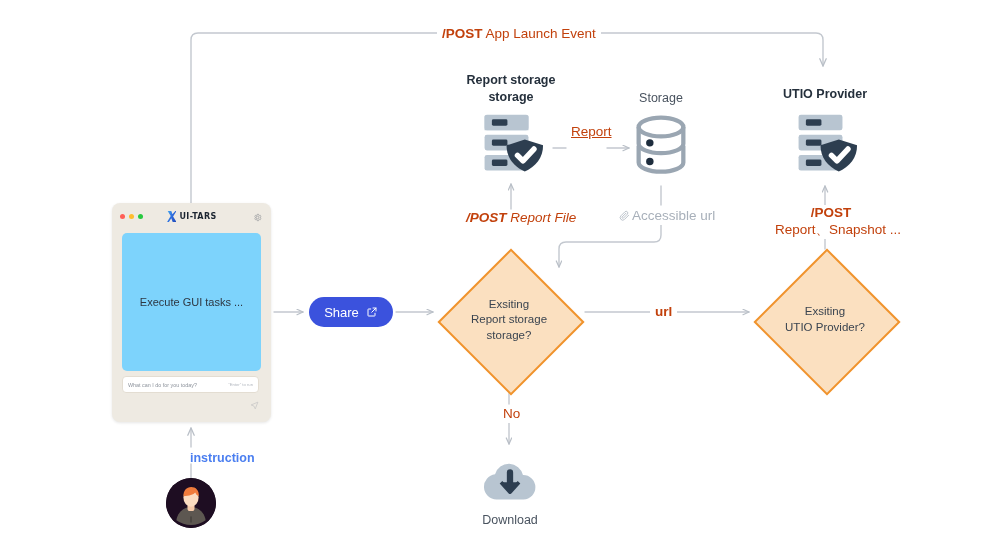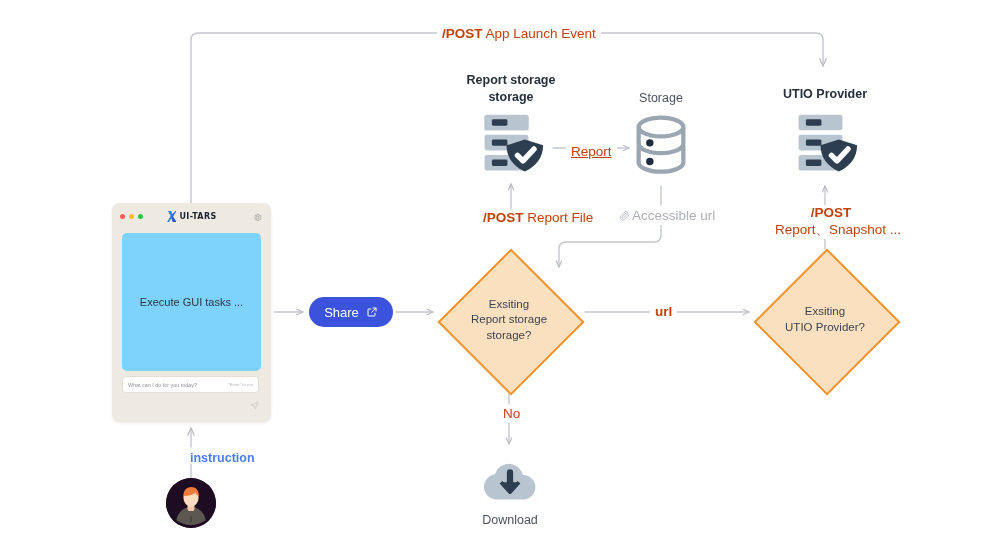--- a/index.html
+++ b/index.html
@@ -256,25 +256,25 @@
         <rect x="14" y="8" width="17" height="7" rx="1.6" fill="#2d3e50"></rect>
         <rect x="6" y="25" width="48" height="17" rx="2.5" fill="#b8c5d1"></rect>
         <rect x="14" y="30" width="17" height="7" rx="1.6" fill="#2d3e50"></rect>
         <rect x="6" y="47" width="48" height="17" rx="2.5" fill="#b8c5d1"></rect>
         <rect x="14" y="52" width="17" height="7" rx="1.6" fill="#2d3e50"></rect>
       </g>
       <path d="M50 30 L70 36.5 C70 50 62 60 50 65 C38 60 30 50 30 36.5 Z" fill="#2d3e50"></path>
       <path d="M42 47.5 l6 6 l12 -13" fill="none" stroke="#ffffff" stroke-width="6" stroke-linecap="round" stroke-linejoin="round"></path>
     </svg>
   </div>
-  <div class="edge-label" style="left:478px; top:210px;">
+  <div class="edge-label" style="left:461px; top:210px;font-style:italic;">
     <b>/POST</b><span> Report File</span>
   </div>
 
-  <div class="edge-label" style="left:566px; top:144px;text-decoration:underline;">Report</div>
+  <div class="edge-label" style="left:566px; top:124px;text-decoration:underline;">Report</div>
 
   <div class="caption" style="left:611px; top:91px; width:100px;">Storage</div>
   <div class="ico" style="left:633px; top:114px;">
     <svg viewBox="0 0 60 72" width="56" height="67">
       <g fill="none" stroke="#9aa6b2" stroke-width="4.6">
         <ellipse cx="30" cy="14" rx="24" ry="10"></ellipse>
         <path d="M6 14v18c0 5.5 10.7 10 24 10s24-4.5 24-10V14"></path>
         <path d="M6 34v18c0 5.5 10.7 10 24 10s24-4.5 24-10V34"></path>
       </g>
       <circle cx="18" cy="31" r="4" fill="#1e2d3d"></circle>

